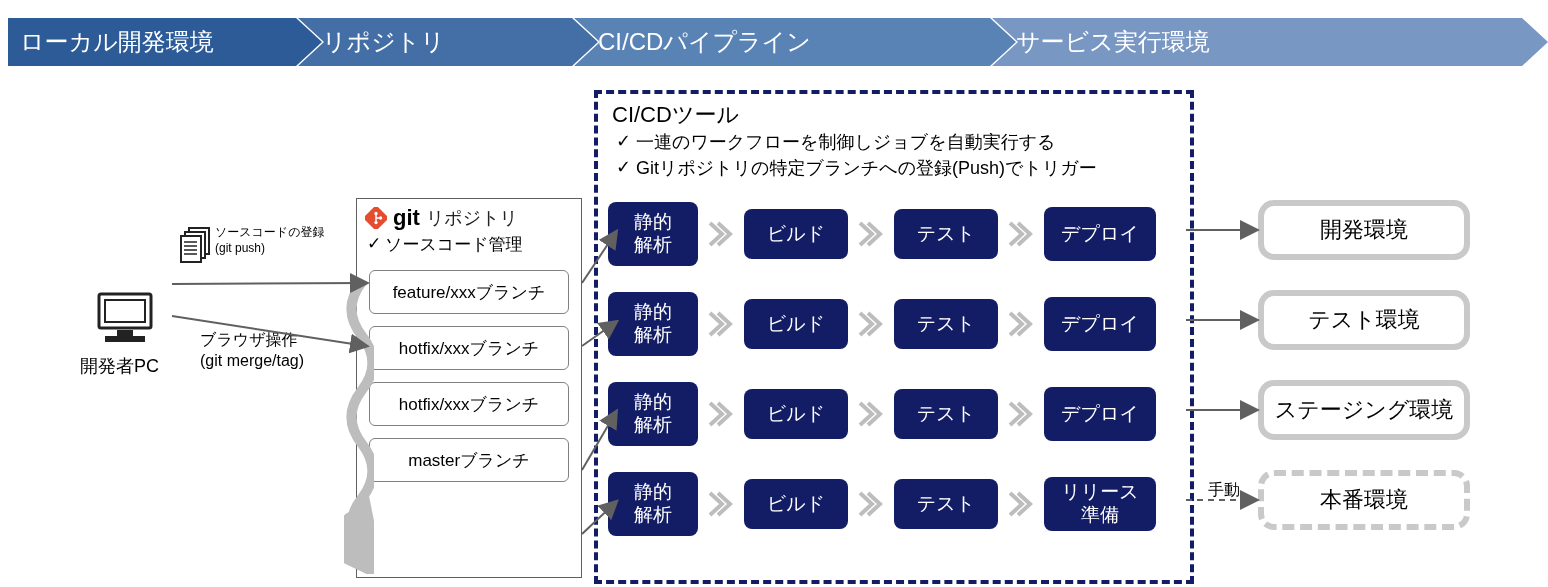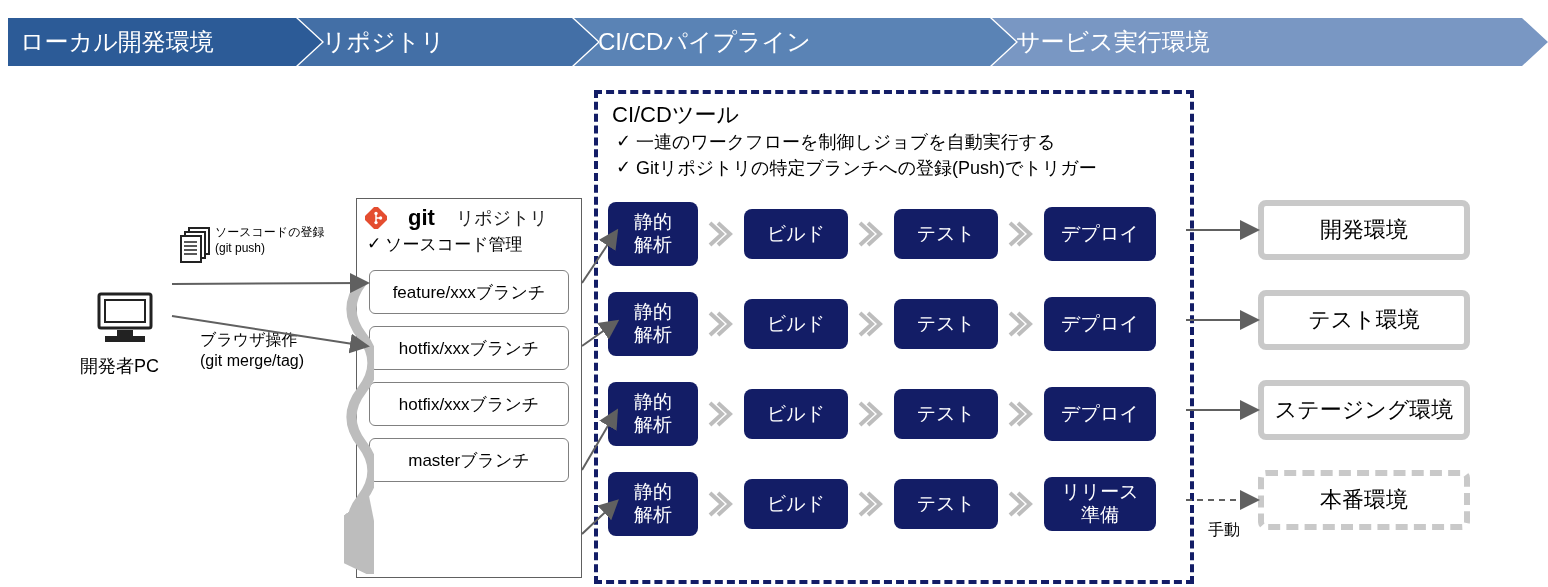--- a/index.html
+++ b/index.html
@@ -34,21 +34,21 @@
   .docs { position:absolute; left:180px; top:226px; }
   .docs svg { display:inline-block; vertical-align:top;}
   .push-text { position:absolute; left:215px; top:225px; font-size:12px; line-height:1.3; }
   .browser-text { position:absolute; left:200px; top:330px; font-size:16px; line-height:1.3; }
 
   
   .repo {
     position:absolute; left:356px; top:198px; width:226px; height:380px;
     border:1px solid #606060; background:#fff;
   }
-  .repo-head { display:flex; align-items:center; gap:21px; padding:6px 8px 2px; }
+  .repo-head { display:flex; align-items:center; gap:6px; padding:6px 8px 2px; }
   .git-icon { width:22px; height:22px; }
   .git-word { font-weight:bold; font-size:22px; }
   .repo-title { font-size:18px; color:#222; }
   .repo-sub { font-size:17px; padding:0 10px 6px 28px; position:relative;}
   .repo-sub::before { content:"✓"; position:absolute; left:10px; }
   .branch {
     margin:8px 12px 12px; height:44px; border:1px solid #808080; border-radius:6px;
     display:flex; align-items:center; justify-content:center; font-size:17px; background:#fff;
   }
   .spiral { position:absolute; left:344px; top:278px; width:30px; height:296px; pointer-events:none; }
@@ -70,28 +70,28 @@
   }
   .st-sa { width:90px; height:64px; }
   .st-sm { width:104px; height:50px; }
   .st-last { width:112px; height:54px; }
   .step-arrow { width:26px; height:26px; }
   .step-arrow svg { display:block; }
 
   
   .env {
     position:absolute; width:212px; height:60px;
-    border:6px solid #c9c9c9; border-radius:8px;
+    border:6px solid #c9c9c9; border-radius:16px;
     display:flex; align-items:center; justify-content:center;
     font-size:22px; background:#fff;
   }
   .env.dashed { border:6px dashed #c9c9c9; }
 
   
-  .manual-label { position:absolute; font-size:16px;margin-top:40px; }
+  .manual-label { position:absolute; font-size:16px; }
 
   
   svg.wires { position:absolute; left:0; top:0; width:1548px; height:587px; pointer-events:none; }
 
 </style>
 </head>
 <body>
 
 <div class="banner">
   <div class="chev first c1">

